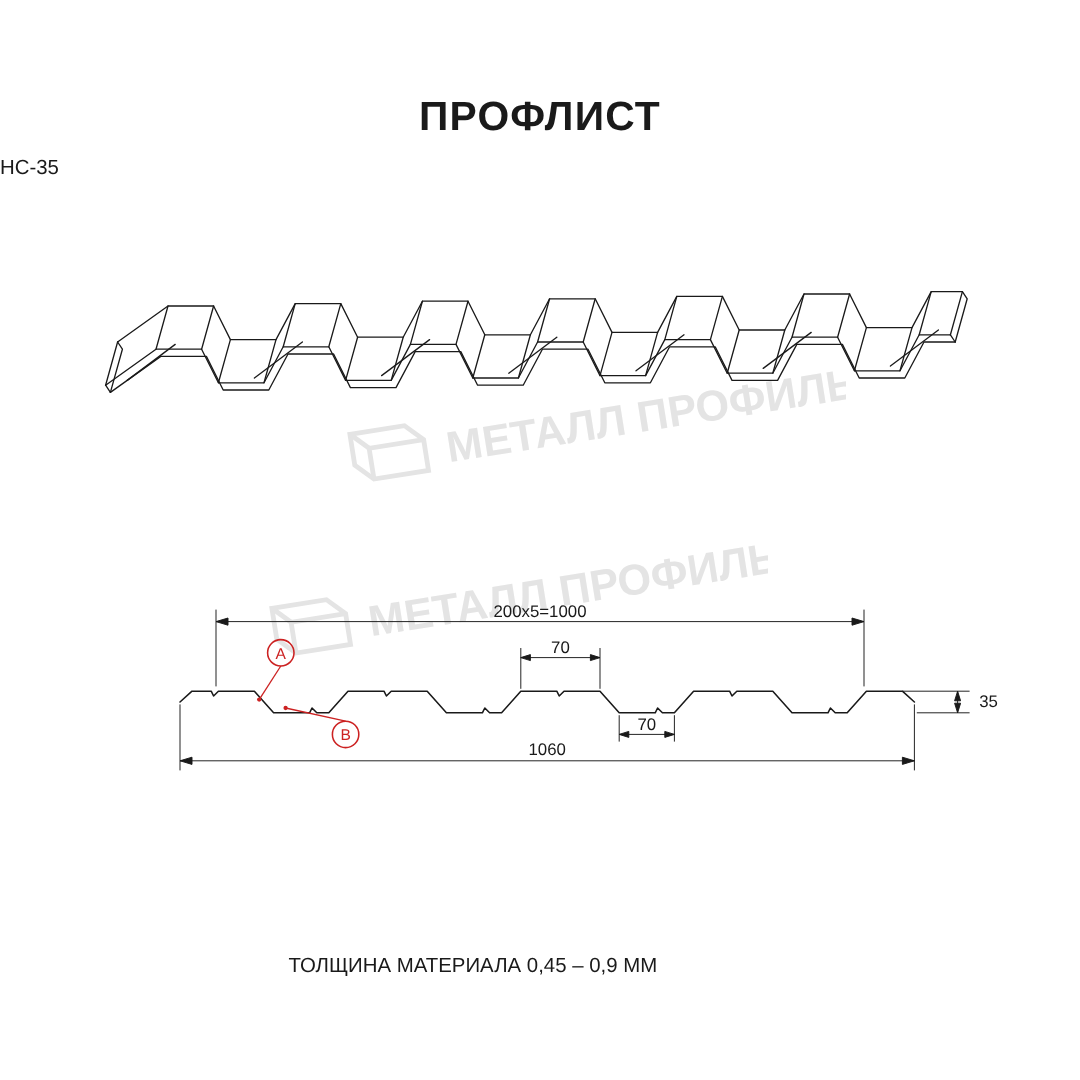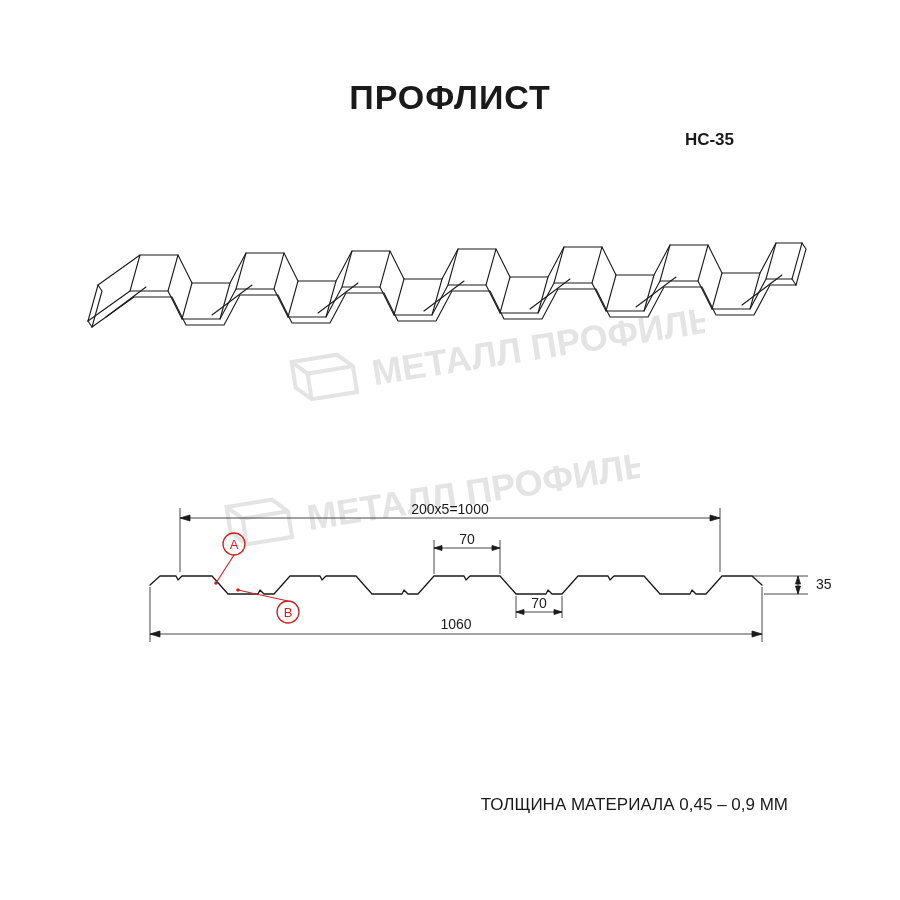--- a/index.html
+++ b/index.html
@@ -28,31 +28,30 @@
     font-size: 34px;
     font-weight: bold;
     letter-spacing: 1px;
     color: #1a1a1a;
   }
   .subtitle {
     position: absolute;
     top: 130px;
     left: 0;
     width: 734px;
-    text-align: right;
+    text-align: left;
     font-size: 17px;
     color: #1a1a1a;
-    font-weight: bold;
   }
   .footer-note {
     position: absolute;
     top: 795px;
     left: 0;
     width: 788px;
-    text-align: right;
+    text-align: center;
     font-size: 17px;
     color: #1a1a1a;
   }
   .iso-svg {
     position: absolute;
     top: 225px;
     left: 80px;
   }
   .section-svg {
     position: absolute;

